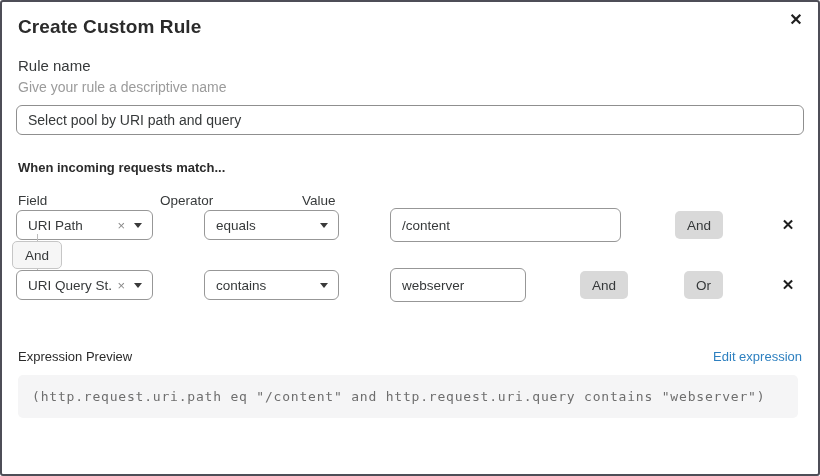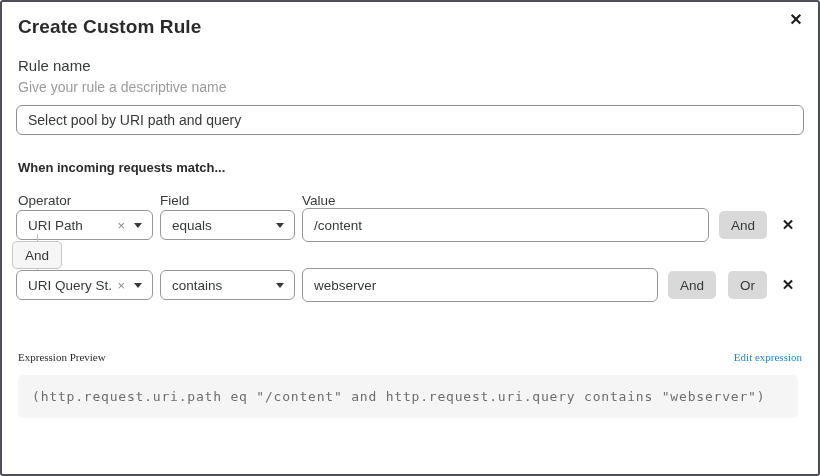--- a/index.html
+++ b/index.html
@@ -19,21 +19,21 @@
   .rule-helper{margin:4px 0 0 2px;font-size:14px;line-height:17px;color:#9b9b9b;}
   .text-input{
     box-sizing:border-box;display:block;width:100%;height:30px;margin-top:9px;
     border:1px solid #8f8f8f;border-radius:6px;padding:0 11px;font-size:14px;
     color:#36393a;font-family:Liberation Sans, sans-serif;background:#fff;outline:none;
   }
   h2.match-heading{font-size:13px;font-weight:700;color:#2b2b2b;margin:24px 0 0 2px;line-height:18px;}
   .col-labels{display:flex;margin:16px 0 7px 2px;font-size:13.5px;color:#36393a;line-height:16px;}
   .col-label.field{width:142px;}
   .col-label.op{width:142px;}
-  .cond-row{display:flex;align-items:center;height:18px;}
+  .cond-row{display:flex;align-items:center;height:18px;gap:44px;}
   .select{
     box-sizing:border-box;display:flex;align-items:center;height:30px;
     border:1px solid #979797;border-radius:6px;background:#fff;
     padding:0 10px 0 11px;font-size:13.5px;color:#36393a;cursor:pointer;
   }
   .select.field-sel{width:137px;}
   .select.op-sel{width:135px;margin-left:7px;}
   .sel-text{flex:1;white-space:nowrap;overflow:hidden;}
   .clear-x{color:#8a8a8a;font-size:13px;margin:0 9px 0 4px;line-height:1;}
   .caret{width:0;height:0;border-left:4.5px solid transparent;border-right:4.5px solid transparent;border-top:5.5px solid #3a3a3a;flex:none;}
@@ -53,21 +53,21 @@
     font-size:15px;font-weight:700;color:#1f1f1f;cursor:pointer;
     font-family:"Liberation Sans",sans-serif;flex:none;
   }
   .connector{display:flex;flex-direction:column;align-items:center;width:42px;margin-left:0;}
   .vline{width:1px;height:7px;background:#bdbdbd;}
   .conn-tag{
     box-sizing:border-box;height:28px;padding:0 12px;display:flex;align-items:center;
     background:#f6f6f6;border:1px solid #c6c6c6;border-radius:5px;font-size:13.5px;
     color:#36393a;cursor:pointer;
   }
-  .expr-head{display:flex;justify-content:space-between;align-items:center;margin:55px 2px 0 2px;font-size:11px;line-height:16px;font-family:Liberation Serif, serif;}
+  .expr-head{display:flex;justify-content:space-between;align-items:center;margin:55px 2px 0 2px;font-size:13px;line-height:16px;}
   .expr-label{color:#2b2b2b;}
   .edit-link{color:#2e80c0;text-decoration:none;cursor:pointer;}
   .expr-box{
     box-sizing:border-box;margin:10px 6px 0 2px;height:43px;background:#f5f5f6;
     border-radius:5px;display:flex;align-items:center;padding:0 14px;overflow:hidden;
   }
   .expr-code{
     font-family:"DejaVu Sans Mono",monospace;font-size:13px;letter-spacing:.8px;
     color:#6e6e6e;white-space:nowrap;
   }
@@ -81,22 +81,22 @@
 
   <h1 class="title">Create Custom Rule</h1>
 
   <div class="rule-label">Rule name</div>
   <div class="rule-helper">Give your rule a descriptive name</div>
   <input class="text-input" type="text" value="Select pool by URI path and query" style="">
 
   <h2 class="match-heading">When incoming requests match...</h2>
 
   <div class="col-labels">
+    <div class="col-label field">Field</div>
     <div class="col-label op">Operator</div>
-    <div class="col-label field">Field</div>
     <div class="col-label val">Value</div>
   </div>
 
   <div class="cond-row">
     <div class="select field-sel">
       <span class="sel-text">URI Path</span>
       <span class="clear-x">×</span>
       <span class="caret"></span>
     </div>
     <div class="select op-sel">

